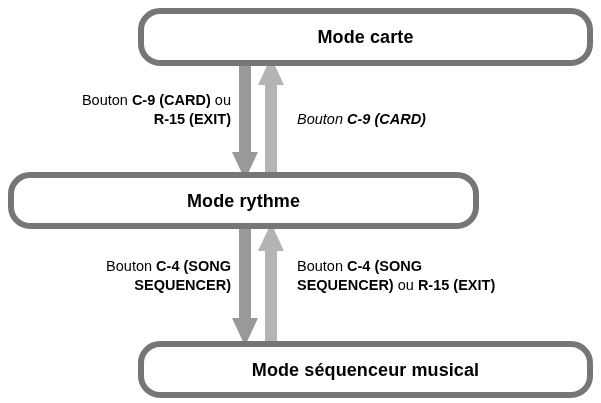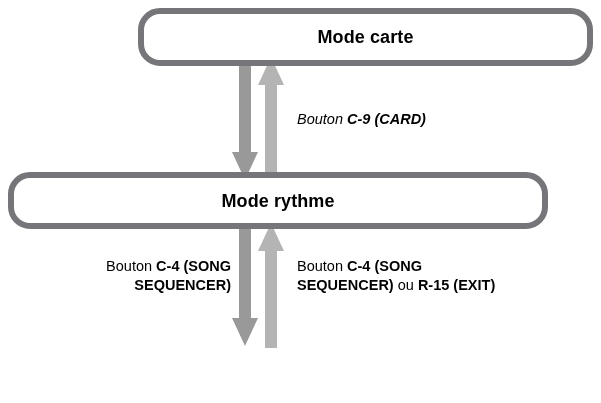--- a/index.html
+++ b/index.html
@@ -46,21 +46,21 @@
 
   #box-card {
     left: 138px;
     top: 8px;
     width: 455px;
     height: 58px;
   }
   #box-rhythm {
     left: 8px;
     top: 172px;
-    width: 540px;
+    width: 471px;
     height: 57px;
   }
   #box-sequencer {
     left: 138px;
     top: 341px;
     width: 455px;
     height: 57px;
   }
 
   
@@ -148,21 +148,25 @@
   </div>
 
   <div class="mode-box" id="box-card">
     <span class="mode-label">Mode carte</span>
   </div>
 
   <div class="mode-box" id="box-rhythm">
     <span class="mode-label">Mode rythme</span>
   </div>
 
+  <div class="mode-box" id="box-sequencer">
+    <span class="mode-label">Mode séquenceur musical</span>
+  </div>
 
+  <div class="edge-label right-align" id="label-card-down"><span>Bouton </span><b>C-9 (CARD)</b><span> ou</span><br><b>R-15 (EXIT)</b></div>
 
   <div class="edge-label left-align" id="label-card-up"><span>Bouton </span><b>C-9 (CARD)</b></div>
 
   <div class="edge-label right-align" id="label-seq-down"><span>Bouton </span><b>C-4 (SONG</b><br><b>SEQUENCER)</b></div>
 
   <div class="edge-label left-align" id="label-seq-up"><span>Bouton </span><b>C-4 (SONG</b><br><b>SEQUENCER)</b><span> ou </span><b>R-15 (EXIT)</b></div>
 
 </div>
 
 </body></html>

